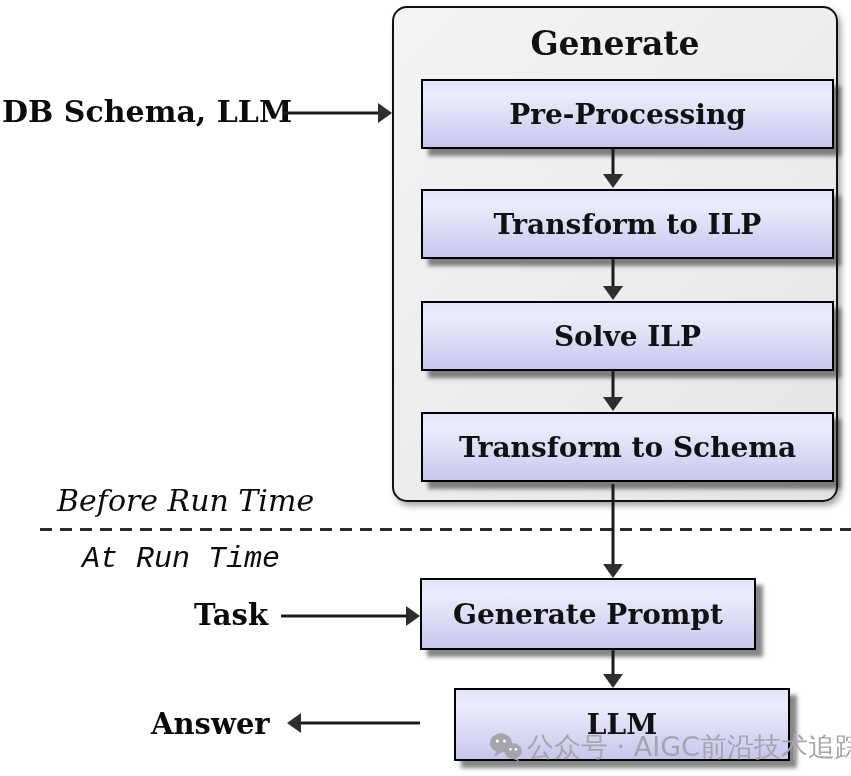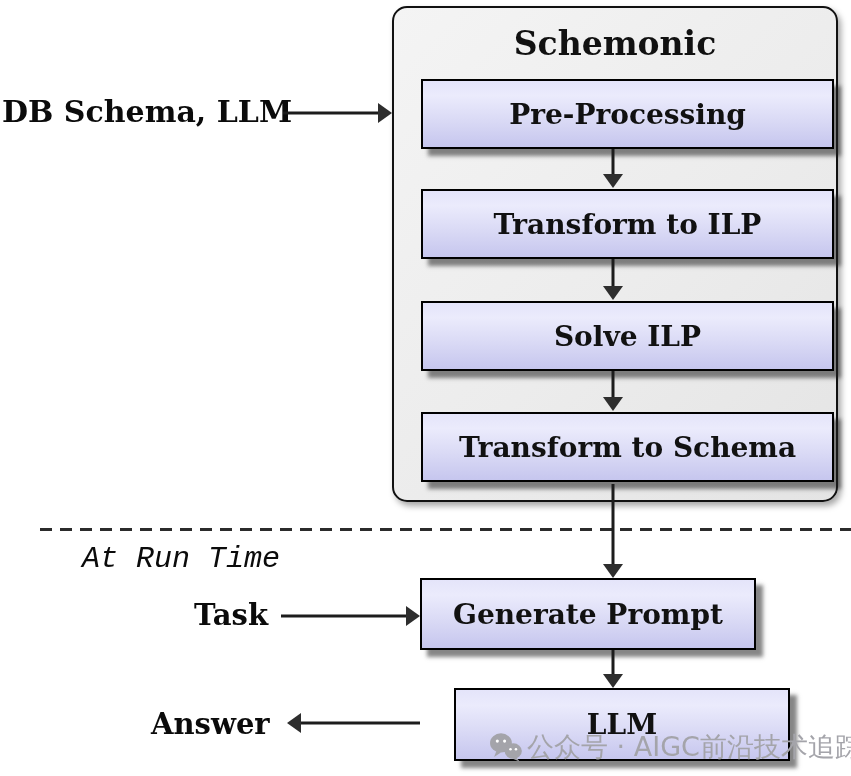--- a/index.html
+++ b/index.html
@@ -75,21 +75,21 @@
   }
   .watermark svg{display:block;}
   .z1{z-index:1}.z2{z-index:2}
 </style>
 </head>
 <body>
 
 <div class="canvas">
 
   <div class="panel"></div>
-  <div class="panel-title">Schemonic</div>
+  <div class="panel-title">Generate</div>
 
   <div class="node z1" style="top:79px;">
     <span>Pre-Processing</span>
   </div>
   <div class="node z1" style="top:301px;">
     <span>Solve ILP</span>
   </div>
   <div class="node z1" style="top:189px;">
     <span>Transform to ILP</span>
   </div>
@@ -135,20 +135,21 @@
   </div>
   <div class="harrow left z2" style="left:287px;top:712px;width:133px;">
     <div class="hline"></div>
     <div class="hhead"></div>
   </div>
 
   <div class="io-label" style="left:2px;top:94px;font-size:30px;">DB Schema, LLM</div>
   <div class="io-label" style="left:194px;top:598px;">Task</div>
   <div class="io-label" style="left:151px;top:707px;">Answer</div>
 
+  <div class="phase-label" style="left:57px;top:483px;">Before Run Time</div>
   <div class="divider"></div>
   <div class="phase-label" style="left:82px;top:542px;font-family:Liberation Mono, monospace;">At Run Time</div>
 
   <div class="watermark">
     <span>
       <svg width="33" height="30" viewBox="0 0 36 33">
         <ellipse cx="13" cy="12" rx="12" ry="10.5" fill="#a4a4aa"></ellipse>
         <path d="M8 21 L5.5 27.5 L13 22.5 Z" fill="#a4a4aa"></path>
         <circle cx="9" cy="10" r="1.7" fill="#ffffff"></circle>
         <circle cx="17" cy="10" r="1.7" fill="#ffffff"></circle>

